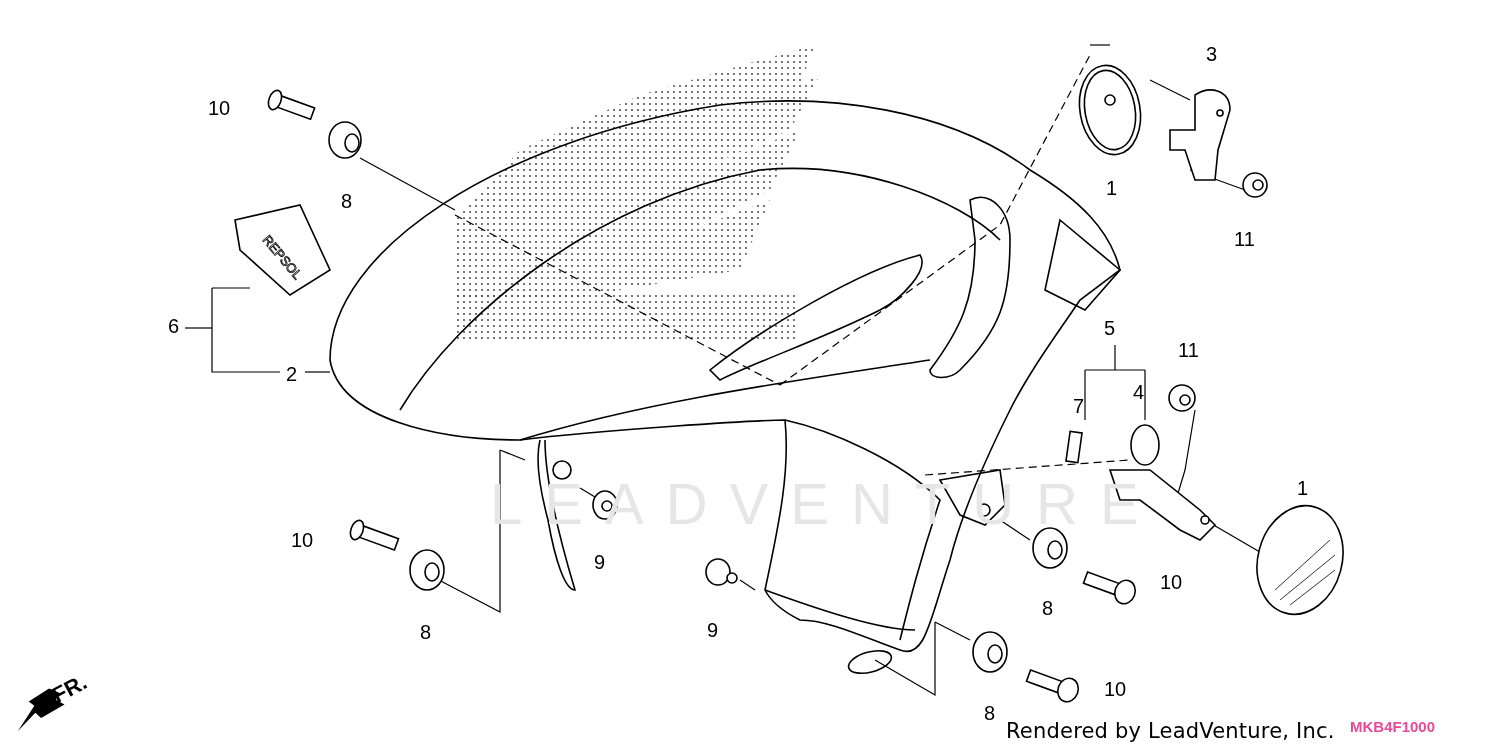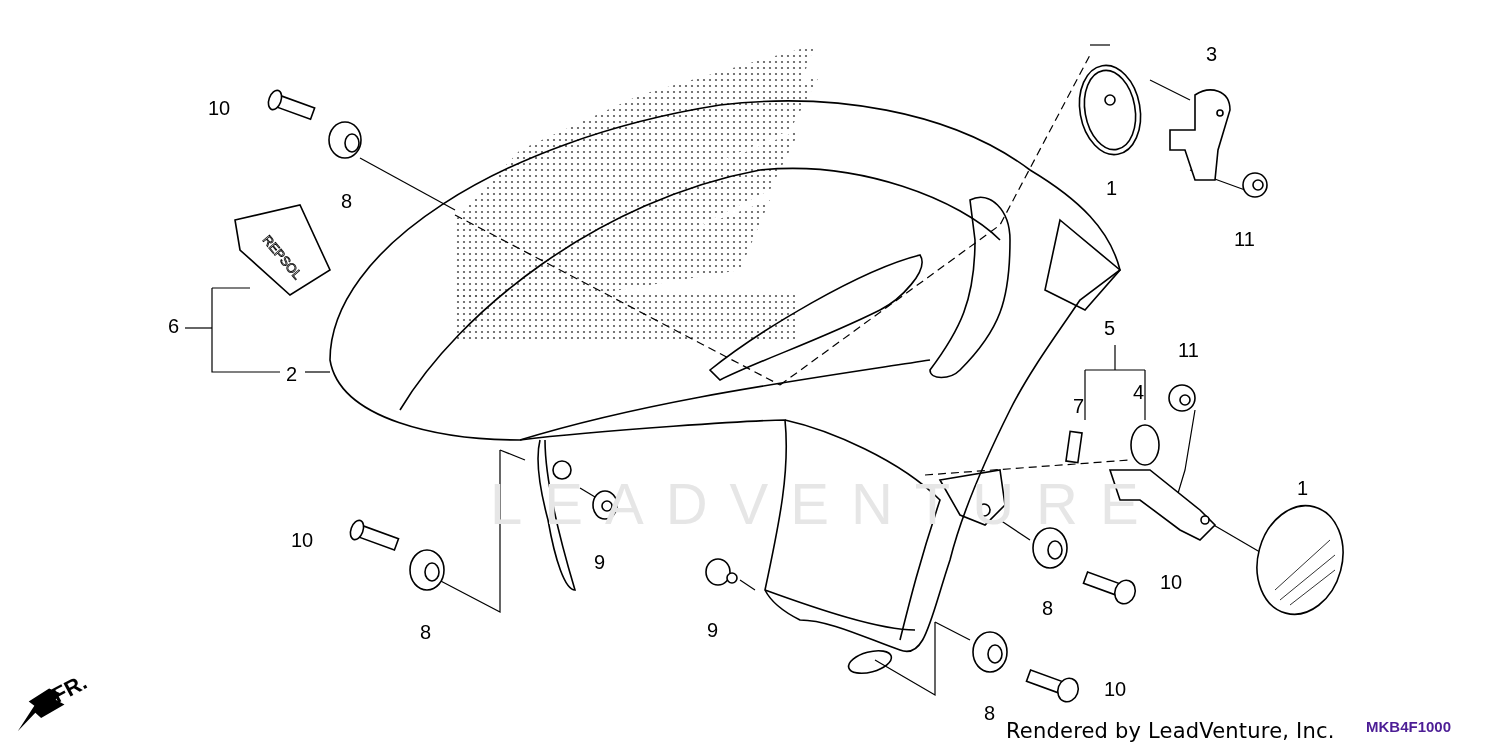--- a/index.html
+++ b/index.html
@@ -4,21 +4,21 @@
 <style>
   html, body { margin: 0; padding: 0; background: #ffffff; }
   body { width: 1500px; height: 750px; overflow: hidden; position: relative;
          font-family: "Liberation Sans", sans-serif; }
   #diagram { position: absolute; left: 0; top: 0; width: 1500px; height: 750px; }
   .callout { position: absolute; font-family: "Liberation Sans", sans-serif;
              font-size: 20px; color: #000; line-height: 1; cursor: pointer; }
   .credit { position: absolute; left: 1006px; top: 719px; font-family: "DejaVu Sans", sans-serif;
             font-size: 21px; color: #000; letter-spacing: 0.2px; }
   .code { position: absolute; left: 1350px; top: 718px; font-family: "Liberation Sans", sans-serif;
-          font-weight: bold; font-size: 15px; color: #4c1d95; margin-left: 16px; }
+          font-weight: bold; font-size: 15px; color: #ec4899; }
   .watermark { position: absolute; left: 490px; top: 470px; font-family: "Liberation Sans", sans-serif;
                font-size: 58px; letter-spacing: 22px; color: #e6e6e6; font-weight: normal; }
   .fr-label { position: absolute; left: 52px; top: 676px; font-family: "Liberation Sans", sans-serif;
               font-weight: bold; font-size: 22px; color: #000; transform: rotate(-28deg); }
 </style>
 </head>
 <body>
 
 <svg id="diagram" viewBox="0 0 1500 750" xmlns="http://www.w3.org/2000/svg">
   <defs>

